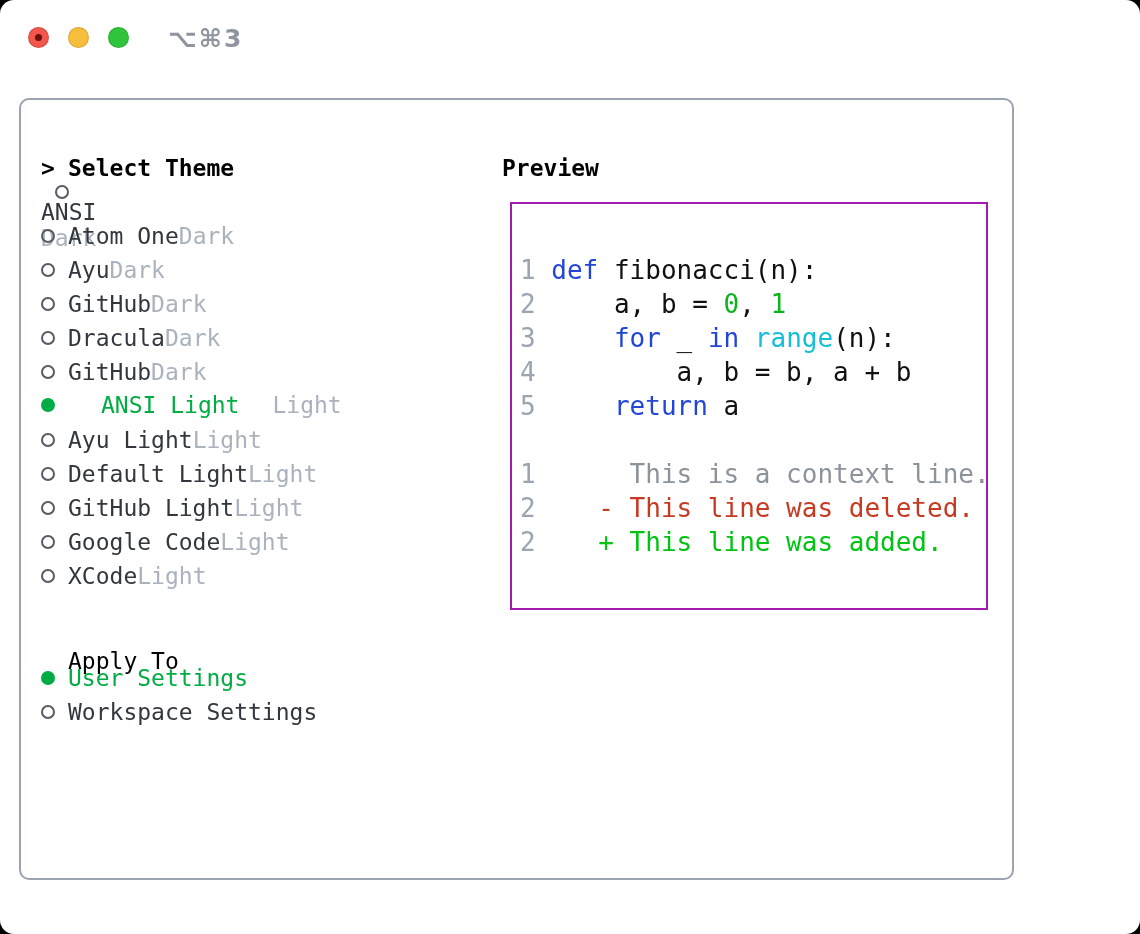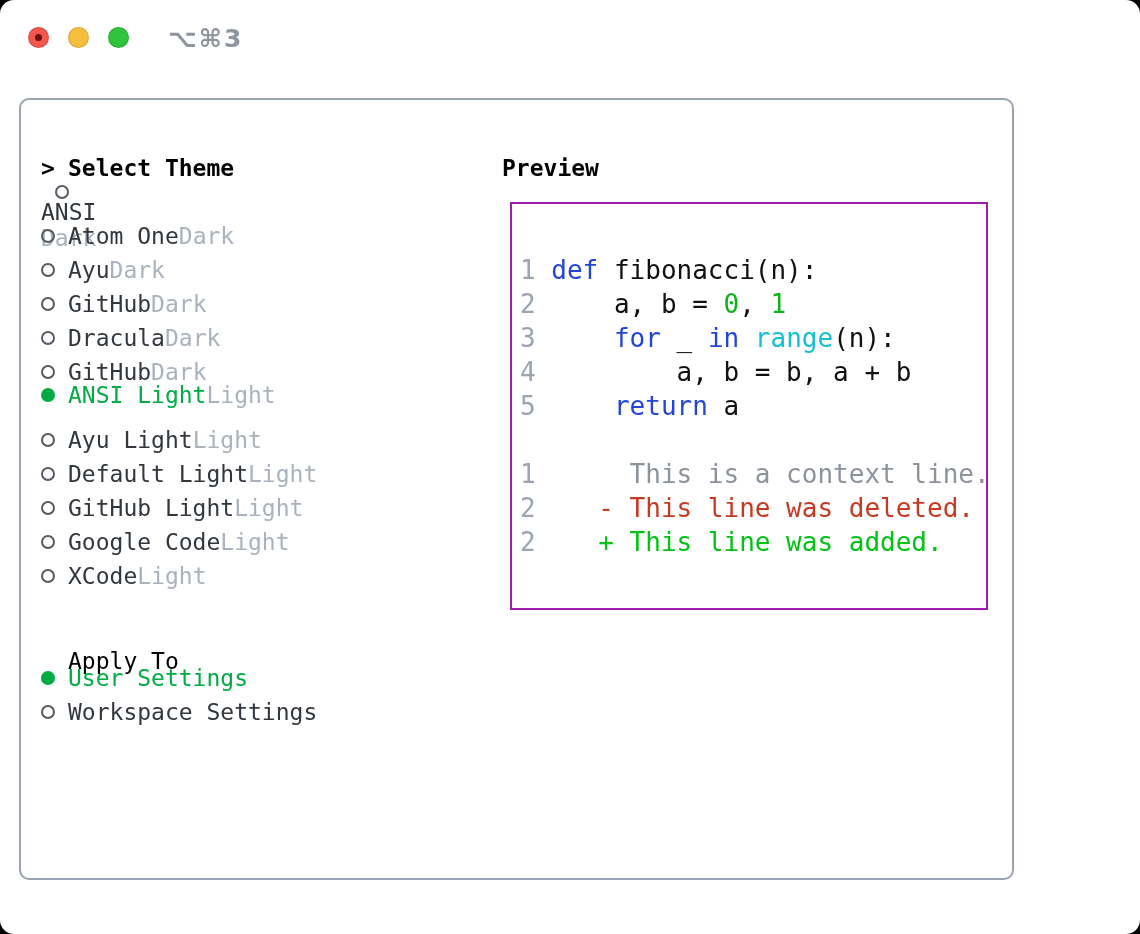--- a/index.html
+++ b/index.html
@@ -71,21 +71,21 @@
     <div class="row" style="top:51px;">
       <span class="marker">&gt;</span><span class="hdr-label">Select Theme</span>
     </div>
 
     <div class="row" style="top:85px;flex-direction:column;"><span class="radio"></span><span class="opt-name">ANSI</span> <span class="tag">Dark</span></div>
     <div class="row" style="top:119px;"><span class="radio"></span><span class="opt-name">Atom One</span> <span class="tag">Dark</span></div>
     <div class="row" style="top:153px;"><span class="radio"></span><span class="opt-name">Ayu</span> <span class="tag">Dark</span></div>
     <div class="row" style="top:187px;"><span class="radio"></span><span class="opt-name">GitHub</span> <span class="tag">Dark</span></div>
     <div class="row" style="top:221px;"><span class="radio"></span><span class="opt-name">Dracula</span> <span class="tag">Dark</span></div>
     <div class="row" style="top:255px;"><span class="radio"></span><span class="opt-name">GitHub</span> <span class="tag">Dark</span></div>
-    <div class="row selected" style="top:278px;"><span class="radio"></span><span class="opt-name">ANSI Light</span> <span class="tag">Light</span></div>
+    <div class="row selected" style="top:288px;gap:33px;"><span class="radio"></span><span class="opt-name">ANSI Light</span> <span class="tag">Light</span></div>
     <div class="row" style="top:323px;"><span class="radio"></span><span class="opt-name">Ayu Light</span> <span class="tag">Light</span></div>
     <div class="row" style="top:357px;"><span class="radio"></span><span class="opt-name">Default Light</span> <span class="tag">Light</span></div>
     <div class="row" style="top:391px;"><span class="radio"></span><span class="opt-name">GitHub Light</span> <span class="tag">Light</span></div>
     <div class="row" style="top:425px;"><span class="radio"></span><span class="opt-name">Google Code</span> <span class="tag">Light</span></div>
     <div class="row" style="top:459px;justify-content:center;"><span class="radio"></span><span class="opt-name">XCode</span> <span class="tag">Light</span></div>
 
     <div class="apply-label" style="top:544px;">Apply To</div>
     <div class="row selected" style="top:561px;justify-content:space-between;"><span class="radio"></span><span class="opt-name">User Settings</span></div>
     <div class="row" style="top:595px;"><span class="radio"></span><span class="opt-name">Workspace Settings</span></div>
 

